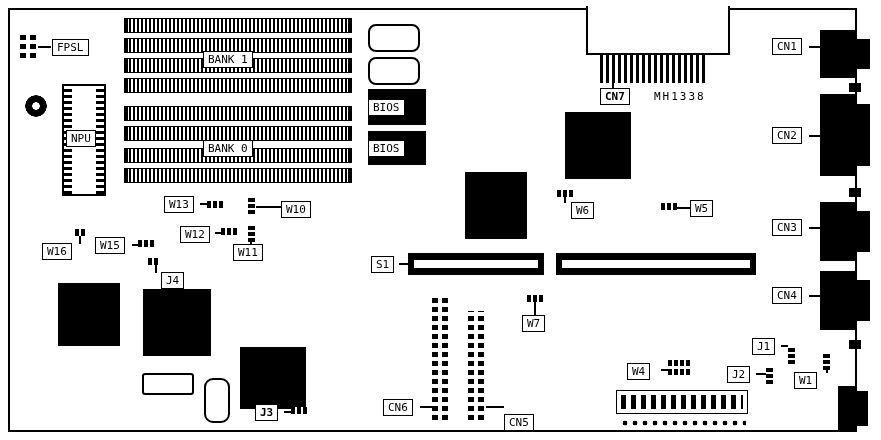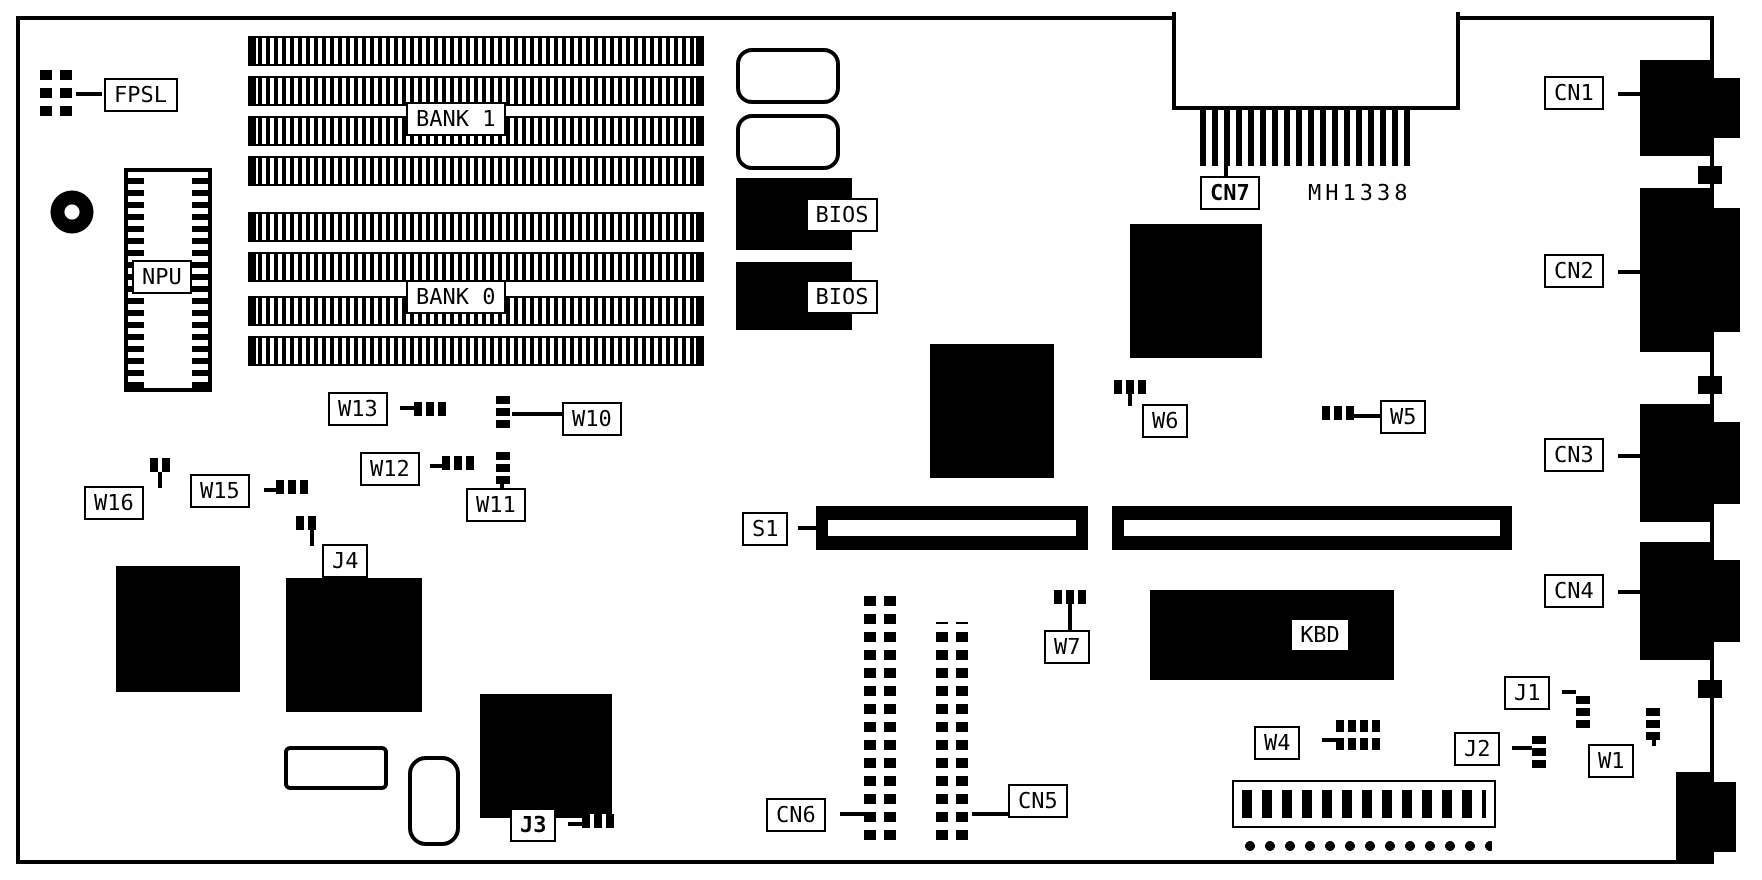--- a/index.html
+++ b/index.html
@@ -7,21 +7,21 @@
   body { font-family:"DejaVu Sans Mono", monospace; width:881px; height:440px; position:relative; }
   .stage { position:relative; width:881px; height:440px; background:#fff; overflow:hidden; }
   .abs { position:absolute; }
   .board { position:absolute; border:2px solid #000; background:#fff; z-index:1; }
   .notch { position:absolute; background:#fff; border:2px solid #000; border-top:none; z-index:2; }
   .comb { position:absolute; background:repeating-linear-gradient(90deg,#000 0 3px,#fff 3px 6px); z-index:2; }
   .label-box { position:absolute; background:#fff; border:1px solid #000; font-size:11px; line-height:14px;
                height:17px; padding:0 4px; white-space:nowrap; display:flex; align-items:center; z-index:6; color:#000; }
   .plain-label { position:absolute; font-size:11px; letter-spacing:2px; color:#000; z-index:6; }
   .chip { position:absolute; background:#000; z-index:3; }
-  .chip-center { display:flex; align-items:center; justify-content:center;padding-left:48px; }
+  .chip-center { display:flex; align-items:center; justify-content:flex-start; }
   .chip-label { background:#fff; border:1px solid #000; font-size:11px; height:17px; padding:0 4px;
                 display:flex; align-items:center; white-space:nowrap; }
   .simm { position:absolute; left:124px; width:228px; height:15px; border:1px solid #000; z-index:3;
           background:repeating-linear-gradient(90deg,#000 0 2px,#fff 2px 4px); }
   .simm::before,.simm::after { content:""; position:absolute; top:-1px; bottom:-1px; width:4px; background:#000; }
   .simm::before { left:-1px; } .simm::after { right:-1px; }
   .slot { position:absolute; background:#000; z-index:3; }
   .slot::after { content:""; position:absolute; left:6px; right:6px; top:7px; bottom:7px; background:#fff; }
   .jh { position:absolute; width:16px; height:7px; z-index:4;
         background:repeating-linear-gradient(90deg,#000 0 4px,#fff 4px 6px); }
@@ -129,34 +129,31 @@
 
   <div class="jh" style="left:661px; top:203px;"></div>
   <div class="line" style="left:677px; top:207px; width:13px; height:2px;"></div>
   <div class="label-box" style="left:690px; top:200px;">W5</div>
 
   <div class="slot" style="left:408px; top:253px; width:136px; height:22px;"></div>
   <div class="slot" style="left:556px; top:253px; width:200px; height:22px;"></div>
   <div class="line" style="left:399px; top:263px; width:9px; height:2px;"></div>
   <div class="label-box" style="left:371px; top:256px;">S1</div>
 
-  <div class="chip chip-center" style="left:575px; top:295px; width:122px; height:45px;">
-    <span class="chip-label">KBD</span>
-  </div>
 
   <div class="jh" style="left:527px; top:295px;"></div>
   <div class="line" style="left:534px; top:302px; width:2px; height:13px;"></div>
   <div class="label-box" style="left:522px; top:315px;">W7</div>
 
   <div class="pinhdr" style="left:432px; top:297px; width:16px; height:123px;"></div>
   <div class="pinhdr" style="left:468px; top:311px; width:16px; height:109px;"></div>
   <div class="line" style="left:420px; top:406px; width:12px; height:2px;"></div>
   <div class="label-box" style="left:383px; top:399px;">CN6</div>
   <div class="line" style="left:486px; top:406px; width:18px; height:2px;"></div>
-  <div class="label-box" style="left:504px; top:392px;">CN5</div>
+  <div class="label-box" style="left:504px; top:414px;">CN5</div>
 
   <div class="pingrid" style="left:668px; top:360px; width:24px; height:15px;"></div>
   <div class="line" style="left:661px; top:369px; width:7px; height:2px;"></div>
   <div class="label-box" style="left:627px; top:363px;">W4</div>
 
   <div class="jv" style="left:788px; top:348px;"></div>
   <div class="line" style="left:781px; top:345px; width:7px; height:2px;"></div>
   <div class="label-box" style="left:752px; top:338px;">J1</div>
 
   <div class="jv" style="left:766px; top:368px;"></div>

